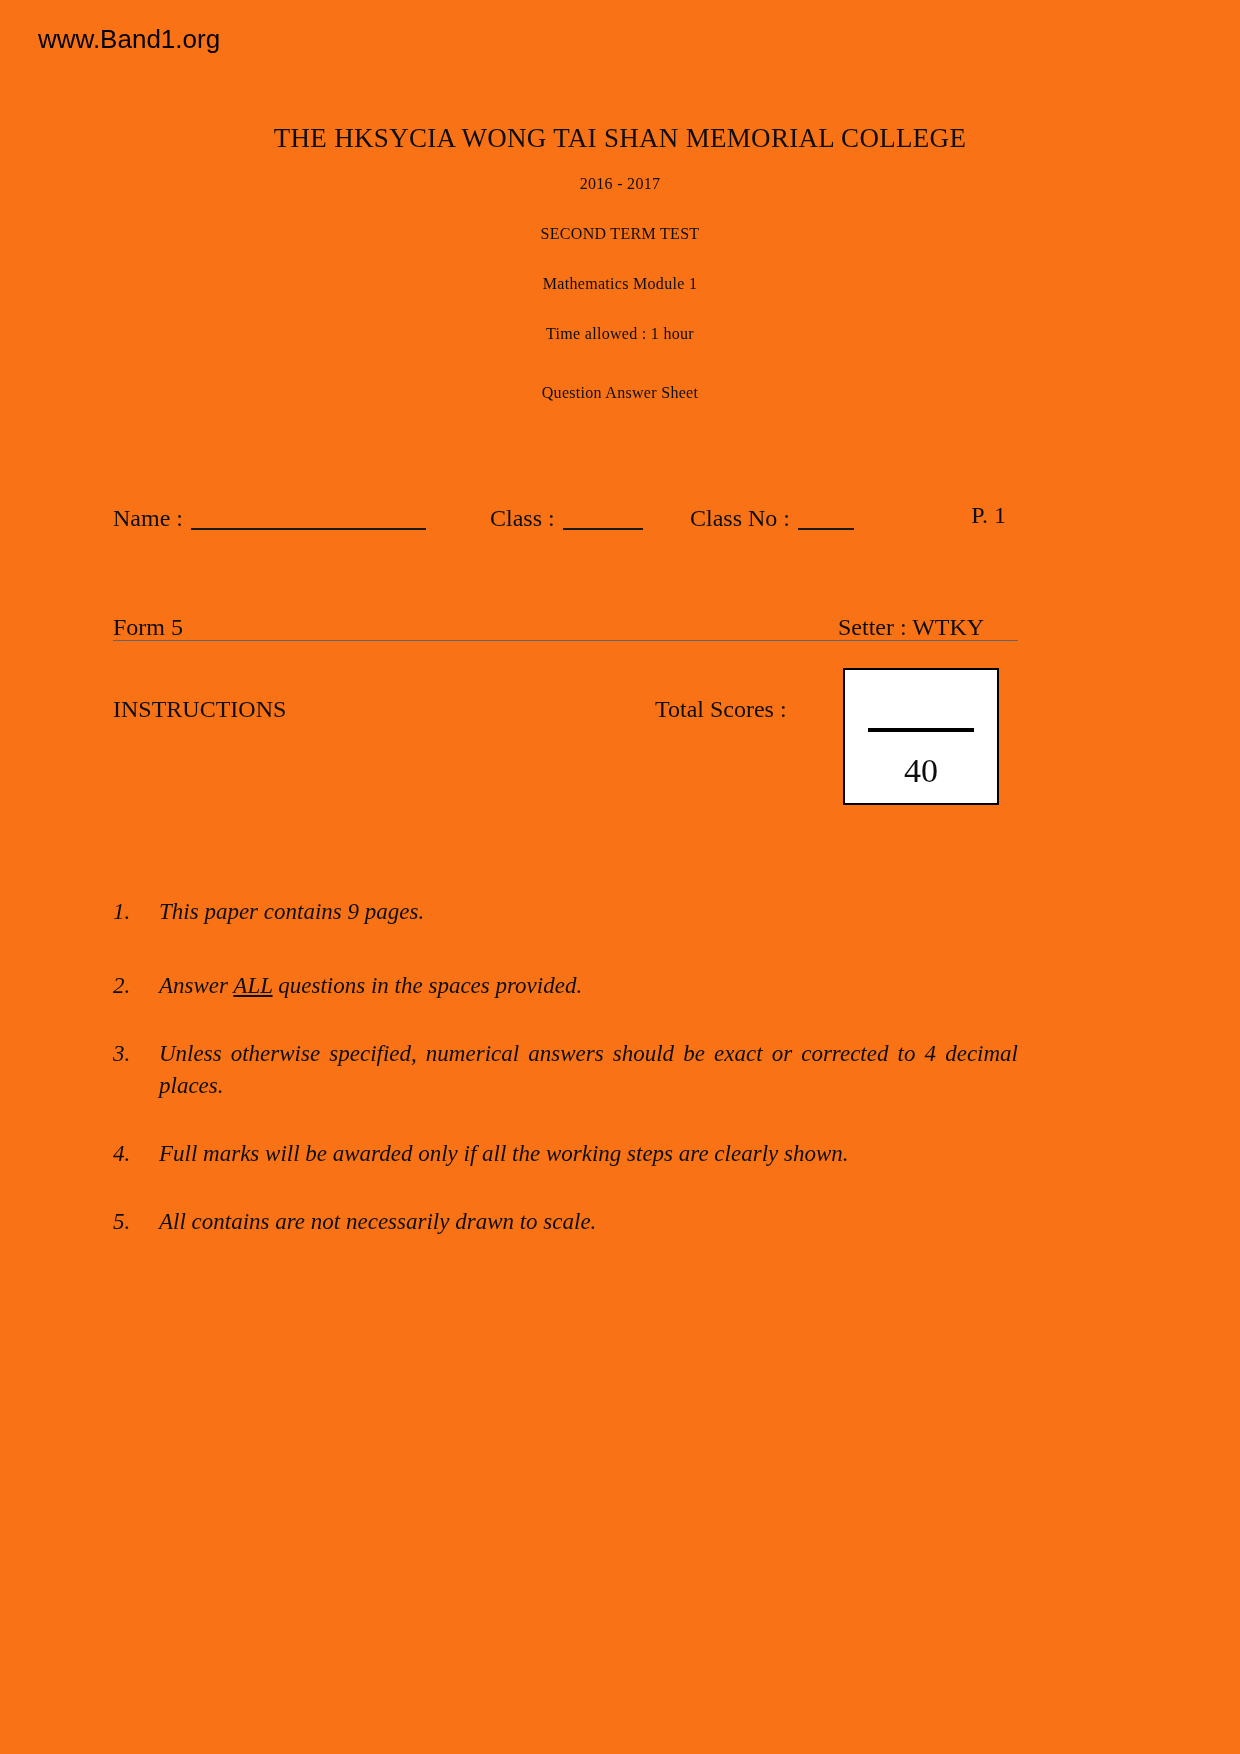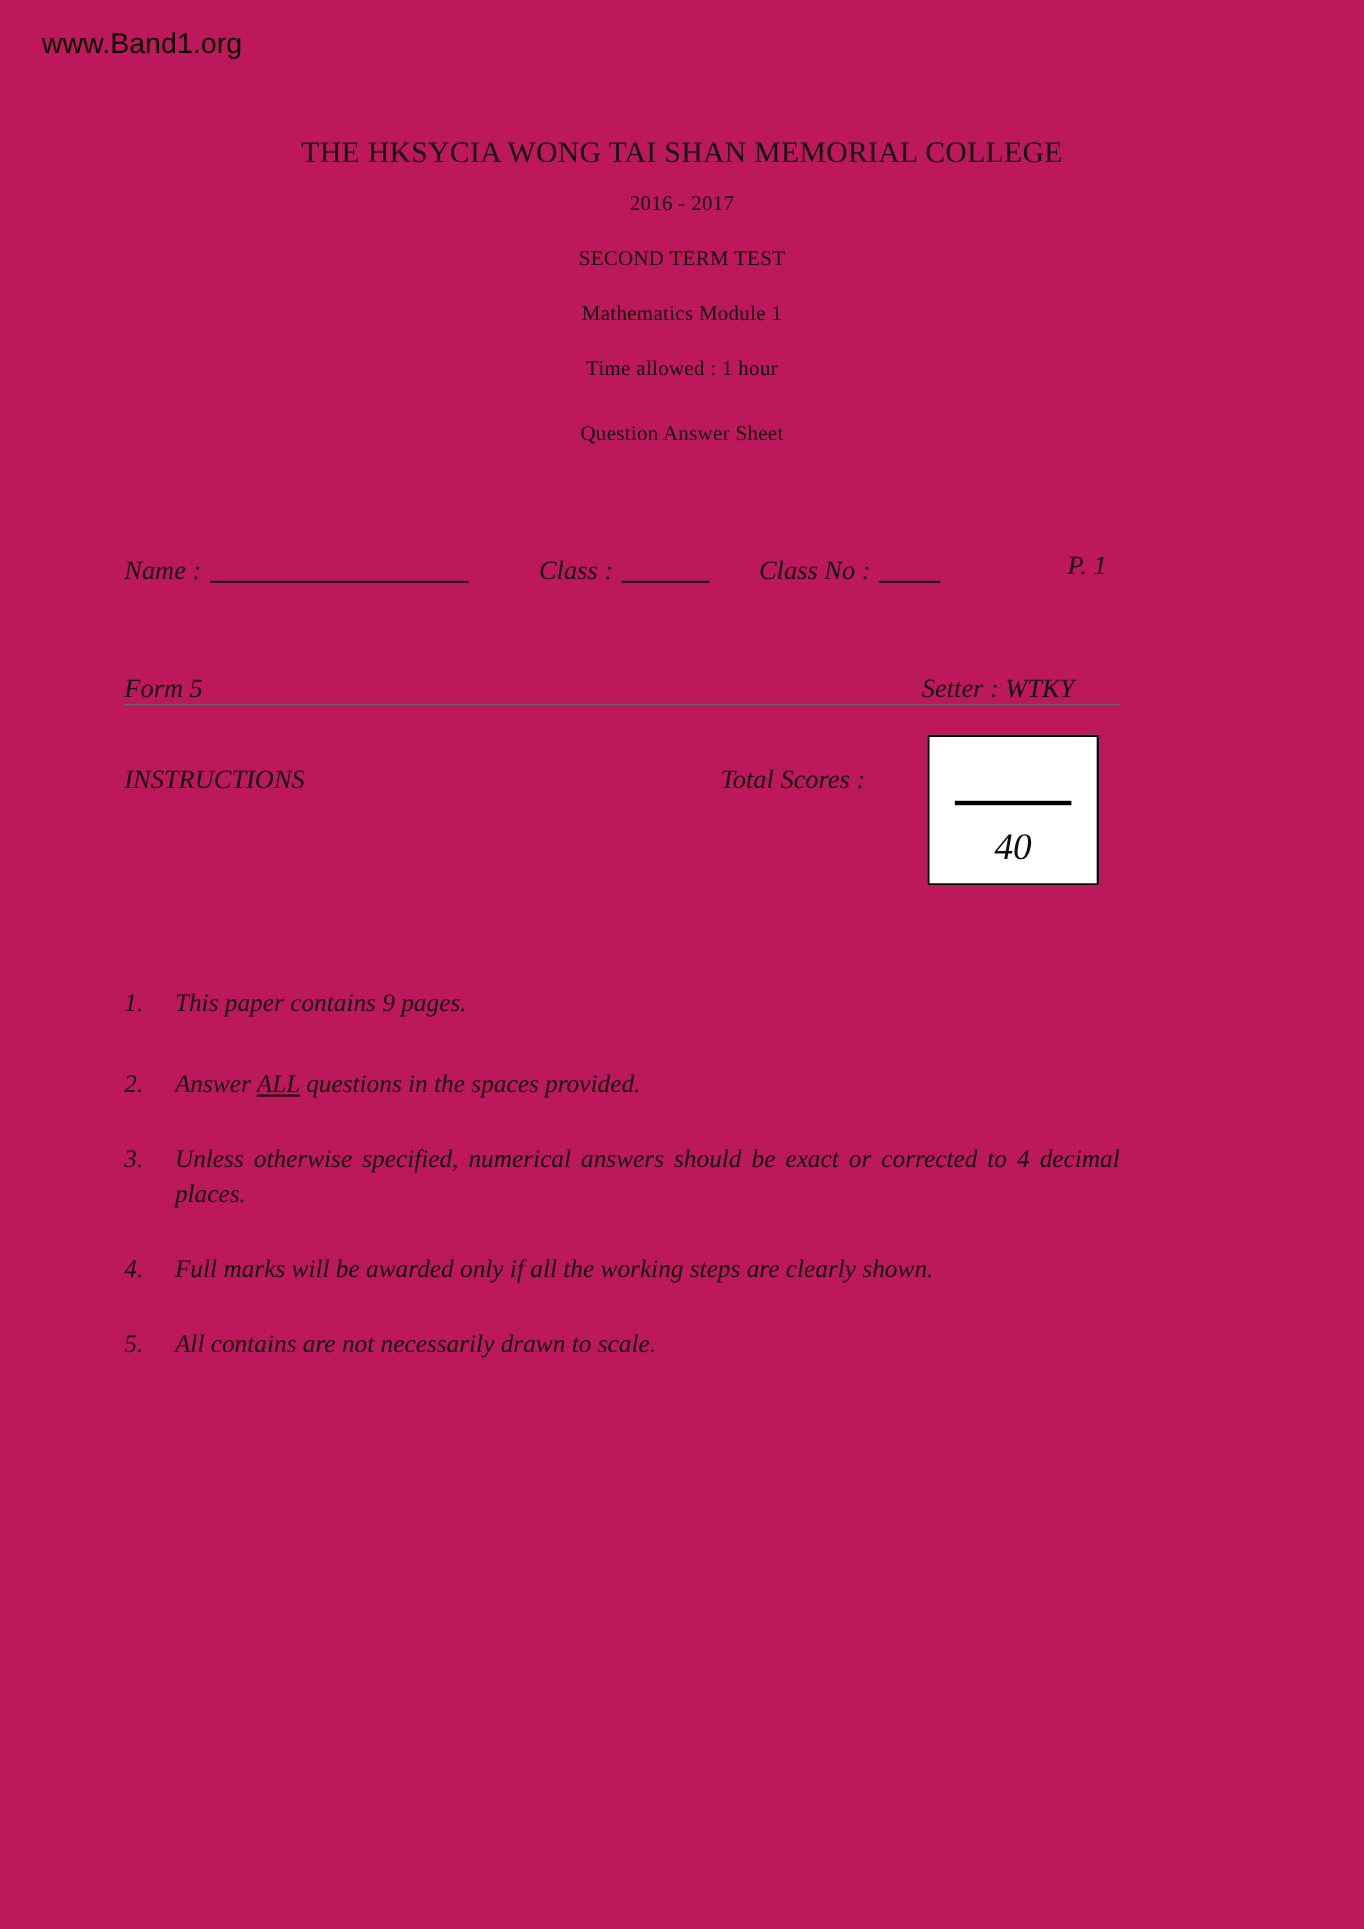--- a/index.html
+++ b/index.html
@@ -2,48 +2,47 @@
 <html><head>
 <meta charset="utf-8">
 <style>
   * { box-sizing: border-box; }
   html, body { margin: 0; padding: 0; background: #ffffff; }
   .page {
     position: relative;
     width: 1240px;
     height: 1754px;
     margin: 0 auto;
-    background: #be185d;
+    background: #f97316;
     font-family: "Liberation Serif", serif;
     color: #0e0e0e;
     overflow: hidden;
   }
   .watermark {
     position: absolute;
     left: 38px;
     top: 24px;
     font-family: "Liberation Sans", sans-serif;
     font-size: 26px;
     color: #000;
   }
   .hline {
     position: absolute;
     left: 0;
     width: 100%;
     text-align: center;
-    font-size: 19px;
+    font-size: 16px;
     letter-spacing: 0.3px;
   }
   .hline.school { font-size: 27px; }
   .content-row {
     position: absolute;
     left: 113px;
     width: 905px;
     font-size: 24px;
-    font-style: italic;
   }
   .abs { position: absolute; white-space: nowrap; }
   .blank {
     display: inline-block;
     border-bottom: 2px solid #1a1a1a;
     height: 1em;
     margin-left: 8px;
     position: relative;
     top: 4px;
   }

